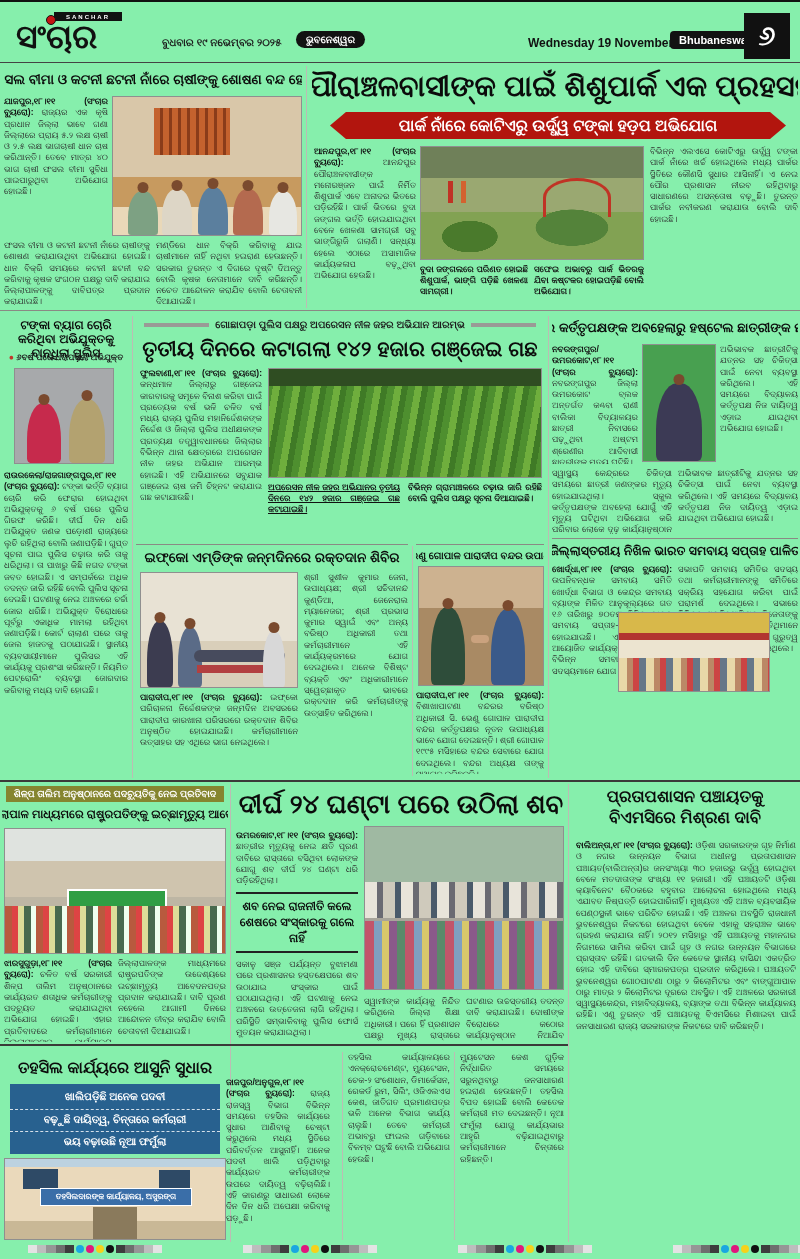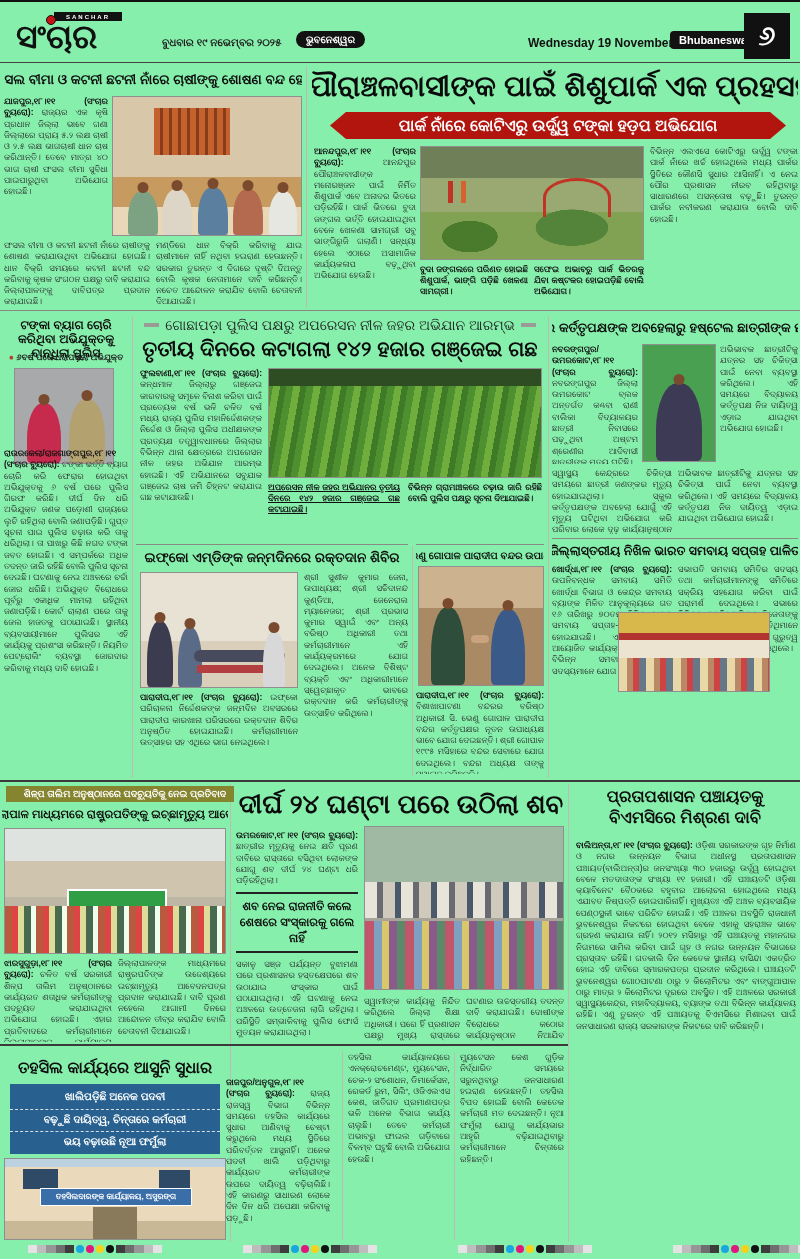--- a/index.html
+++ b/index.html
@@ -16,21 +16,21 @@
   .hrule{position:absolute;background:#8a8a84;height:1px;}
   .hrule-dark{position:absolute;background:#3a3a38;height:2px;}
   .fig{position:absolute;bottom:0;border-radius:46% 46% 10% 10%/60% 60% 8% 8%;}
   .fig::before{content:"";position:absolute;top:-9px;left:50%;transform:translateX(-50%);
                width:11px;height:11px;border-radius:50%;background:#7a4a2e;}
   .ribbon{background:#b2150e;color:#fff;font-weight:700;display:flex;align-items:center;justify-content:center;
           clip-path:polygon(0 50%,3.5% 0,96.5% 0,100% 50%,96.5% 100%,3.5% 100%);white-space:nowrap;overflow:hidden;}
   .pill{background:#121212;color:#fff;font-weight:700;border-radius:10px;display:flex;align-items:center;justify-content:center;}
   .kicker-row{display:flex;align-items:center;}
   .kbar{height:4px;background:#9a9a96;flex:1;margin:0 6px;}
-  .kicker-text{font-size:14px;font-weight:400;white-space:nowrap;overflow:hidden;}
+  .kicker-text{font-size:10px;font-weight:700;white-space:nowrap;overflow:hidden;}
   .olive{background:#85852f;color:#fff;font-weight:700;display:flex;align-items:center;justify-content:center;
          font-size:9.5px;white-space:nowrap;overflow:hidden;}
   .bluebox{background:#28618f;color:#fff;font-weight:700;display:flex;flex-direction:column;justify-content:space-evenly;
            text-align:center;font-size:10.5px;}
   .bluebox .row{padding:3px 2px;white-space:nowrap;overflow:hidden;}
   .bluebox .row + .row{border-top:1px dashed rgba(255,255,255,.8);}
   .subhead-box{border-top:2px solid #222;border-bottom:2px solid #222;text-align:center;font-weight:700;
                font-size:11.5px;line-height:1.35;padding:5px 0;margin:6px 0;color:#0b0b0b;}
   .reggroup{position:absolute;bottom:5px;height:10px;display:flex;align-items:center;gap:2px;}
   .grayscale{width:46px;height:8px;background:linear-gradient(90deg,#e3e3e3 0 20%,#bdbdbd 20% 40%,#969696 40% 60%,#6e6e6e 60% 80%,#3d3d3d 80% 100%);}
@@ -102,21 +102,21 @@
 
   <div class="abs hl" style="left:4px;top:318px;width:124px;font-size:12px;">ଟଙ୍କା ବ୍ୟାଗ ଚୋରି କରିଥିବା ଅଭିଯୁକ୍ତକୁ ବାନ୍ଧିଲା ପୁଲିସ</div>
   <div class="abs" style="left:4px;top:352px;width:124px;text-align:center;font-size:8.5px;font-weight:700;white-space:nowrap;overflow:hidden;">
     <span style="color:#c0392b;">●</span>
     <span>୬ବର୍ଷ ପରେ ଧରାପଡ଼ିଲା ଅଭିଯୁକ୍ତ</span>
   </div>
   <div class="photo" style="left:14px;top:368px;width:100px;height:96px;background:#a7a9ab;">
     <div class="fig" style="left:12%;width:34px;height:60px;background:#c62a4c;"></div>
     <div class="fig" style="left:55%;width:36px;height:64px;background:#b3a270;"></div>
   </div>
-  <div class="abs body-text" style="left:4px;top:448px;width:124px;height:304px;">
+  <div class="abs body-text" style="left:4px;top:470px;width:124px;height:304px;">
     <span class="dateline">ରାଉରକେଲା/ରାଜଗାଙ୍ଗପୁର,୧୮।୧୧ (ସଂଚାର ବ୍ୟୁରୋ):</span>
     <span>ଟଙ୍କା ଭର୍ତ୍ତି ବ୍ୟାଗ ଚୋରି କରି ଫେରାର ହୋଇଥିବା ଅଭିଯୁକ୍ତକୁ ୬ ବର୍ଷ ପରେ ପୁଲିସ ଗିରଫ କରିଛି। ଦୀର୍ଘ ଦିନ ଧରି ଅଭିଯୁକ୍ତ ଜଣକ ପଡ଼ୋଶୀ ରାଜ୍ୟରେ ଲୁଚି ରହିଥିଲା ବୋଲି ଜଣାପଡ଼ିଛି। ଗୁପ୍ତ ସୂଚନା ପାଇ ପୁଲିସ ଚଢ଼ାଉ କରି ତାକୁ ଧରିଥିଲା। ତା ପାଖରୁ କିଛି ନଗଦ ଟଙ୍କା ଜବତ ହୋଇଛି। ଏ ସମ୍ପର୍କରେ ଅଧିକ ତଦନ୍ତ ଜାରି ରହିଛି ବୋଲି ପୁଲିସ ସୂଚନା ଦେଇଛି। ଘଟଣାକୁ ନେଇ ଅଞ୍ଚଳରେ ଚର୍ଚ୍ଚା ଜୋର ଧରିଛି। ଅଭିଯୁକ୍ତ ବିରୋଧରେ ପୂର୍ବରୁ ଏକାଧିକ ମାମଲା ରହିଥିବା ଜଣାପଡ଼ିଛି। କୋର୍ଟ ଚାଲାଣ ପରେ ତାକୁ ଜେଲ ହାଜତକୁ ପଠାଯାଇଛି। ସ୍ଥାନୀୟ ବ୍ୟବସାୟୀମାନେ ପୁଲିସର ଏହି କାର୍ଯ୍ୟକୁ ପ୍ରଶଂସା କରିଛନ୍ତି। ନିୟମିତ ପେଟ୍ରୋଲିଂ ବ୍ୟବସ୍ଥା ଜୋରଦାର କରିବାକୁ ମଧ୍ୟ ଦାବି ହୋଇଛି।</span>
   </div>
 
   <div class="abs kicker-row" style="left:138px;top:318px;width:404px;height:14px;">
     <div class="kbar"></div>
     <div class="kicker-text">ଗୋଛାପଡ଼ା ପୁଲିସ ପକ୍ଷରୁ ଅପରେସନ ନୀଳ ଜହର ଅଭିଯାନ ଆରମ୍ଭ</div>
     <div class="kbar"></div>
   </div>
   <div class="abs hl nowrap" style="left:138px;top:334px;width:404px;height:30px;font-size:21px;">ତୃତୀୟ ଦିନରେ କଟାଗଲା ୧୪୨ ହଜାର ଗଞ୍ଜେଇ ଗଛ</div>
@@ -177,21 +177,21 @@
   <div class="abs body-text" style="left:678px;top:564px;width:120px;height:212px;">ସଭାପତି ସମବାୟ ସମିତିର ସଦସ୍ୟ ତଥା କର୍ମଚାରୀମାନଙ୍କୁ ସମିତିରେ ସକ୍ରିୟ ସହଯୋଗ କରିବା ପାଇଁ ପରାମର୍ଶ ଦେଇଥିଲେ। ସଭାରେ ବିଭିନ୍ନ ପ୍ରତିଯୋଗିତାର ବିଜେତାଙ୍କୁ ପୁରସ୍କୃତ କରାଯାଇଥିଲା। ଅତିଥିମାନେ ସମବାୟ ଆନ୍ଦୋଳନର ଗୁରୁତ୍ୱ ସମ୍ପର୍କରେ ଆଲୋକପାତ କରିଥିଲେ।</div>
   <div class="photo" style="left:618px;top:612px;width:152px;height:80px;background:linear-gradient(180deg,#d8b84a 0 26%,#b23430 26% 34%,#ece4d0 34% 100%);">
     <div class="abs" style="left:0;bottom:0;width:100%;height:42%;background:repeating-linear-gradient(90deg,#e8d8a8 0 8px,#b86 8px 14px,#c44 14px 20px,#678 20px 27px);"></div>
   </div>
 
   <div class="hrule-dark" style="left:0;top:780px;width:800px;"></div>
 
   <div class="vrule" style="left:230px;top:784px;height:458px;"></div>
   <div class="vrule" style="left:568px;top:784px;height:458px;"></div>
 
-  <div class="abs olive" style="left:6px;top:786px;width:218px;height:16px;padding-left:10px;">ଶିଳ୍ପ ତାଲିମ ଅନୁଷ୍ଠାନରେ ପଦଚ୍ୟୁତିକୁ ନେଇ ପ୍ରତିବାଦ</div>
+  <div class="abs olive" style="left:6px;top:786px;width:218px;height:16px;">ଶିଳ୍ପ ତାଲିମ ଅନୁଷ୍ଠାନରେ ପଦଚ୍ୟୁତିକୁ ନେଇ ପ୍ରତିବାଦ</div>
   <div class="abs hl nowrap" style="left:2px;top:806px;width:226px;height:18px;font-size:11.5px;">ଜିଲ୍ଲାପାଳ ମାଧ୍ୟମରେ ରାଷ୍ଟ୍ରପତିଙ୍କୁ ଇଚ୍ଛାମୃତ୍ୟୁ ଆବେଦନ</div>
   <div class="photo" style="left:4px;top:828px;width:222px;height:126px;background:linear-gradient(180deg,#dfe3df 0 26%,#cfc4ae 26% 55%,#bdb6a4 55% 100%);">
     <div class="abs" style="left:28%;top:48%;width:44%;height:20%;background:#2f9e44;border:2px solid #fff;"></div>
     <div class="abs" style="left:0;bottom:0;width:100%;height:38%;background:repeating-linear-gradient(90deg,#b85a3e 0 7px,#d44 7px 13px,#dd9 13px 19px,#486a4e 19px 26px,#efe 26px 31px);"></div>
   </div>
   <div class="abs body-text" style="left:4px;top:958px;width:108px;height:84px;">
     <span class="dateline">ଝାରସୁଗୁଡ଼ା,୧୮।୧୧ (ସଂଚାର ବ୍ୟୁରୋ):</span>
     <span>ଚଳିତ ବର୍ଷ ସରକାରୀ ଶିଳ୍ପ ତାଲିମ ଅନୁଷ୍ଠାନରେ କାର୍ଯ୍ୟରତ ଶତାଧିକ କର୍ମଚାରୀଙ୍କୁ ପଦଚ୍ୟୁତ କରାଯାଇଥିବା ଅଭିଯୋଗ ହୋଇଛି। ଏହାର ପ୍ରତିବାଦରେ କର୍ମଚାରୀମାନେ ଜିଲ୍ଲାପାଳଙ୍କ କାର୍ଯ୍ୟାଳୟ ସମ୍ମୁଖରେ ଧାରଣା ଦେଇଥିଲେ।</span>
   </div>
   <div class="abs body-text" style="left:118px;top:958px;width:108px;height:84px;">ଜିଲ୍ଲାପାଳଙ୍କ ମାଧ୍ୟମରେ ରାଷ୍ଟ୍ରପତିଙ୍କ ଉଦ୍ଦେଶ୍ୟରେ ଇଚ୍ଛାମୃତ୍ୟୁ ଆବେଦନପତ୍ର ପ୍ରଦାନ କରାଯାଇଛି। ଦାବି ପୂରଣ ନହେଲେ ଆଗାମୀ ଦିନରେ ଆନ୍ଦୋଳନ ତୀବ୍ର କରାଯିବ ବୋଲି ଚେତାବନୀ ଦିଆଯାଇଛି।</div>

